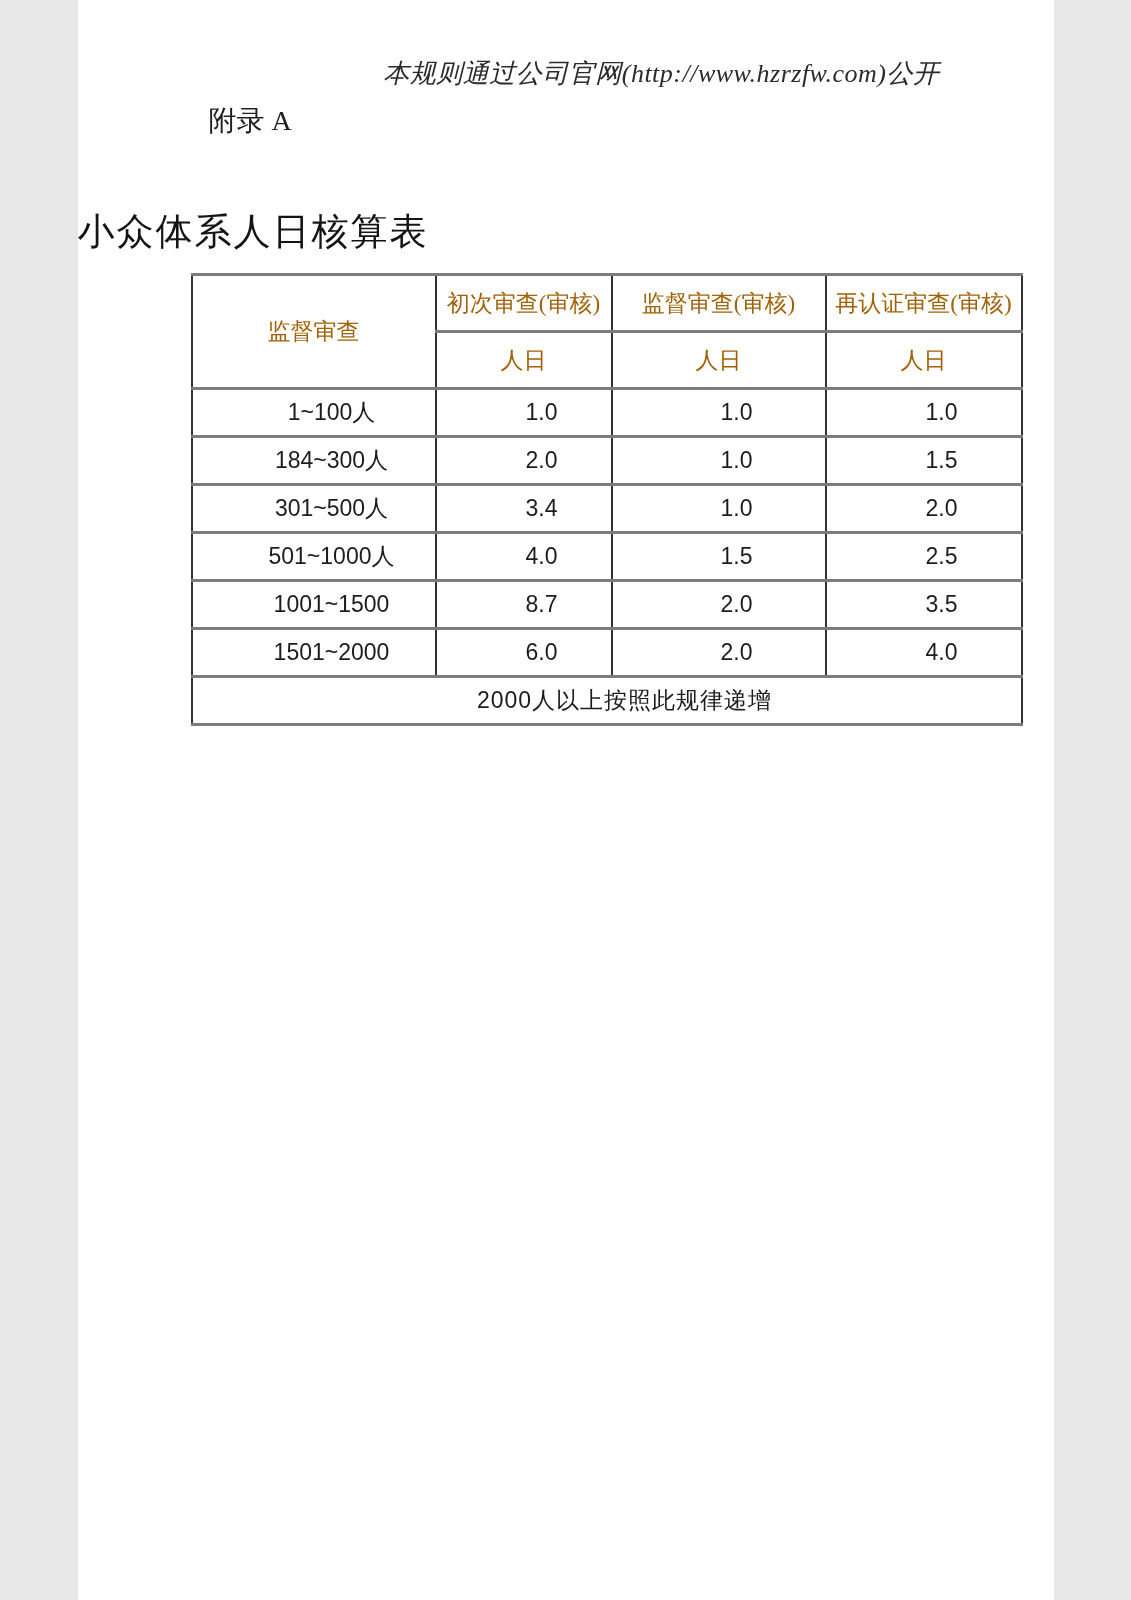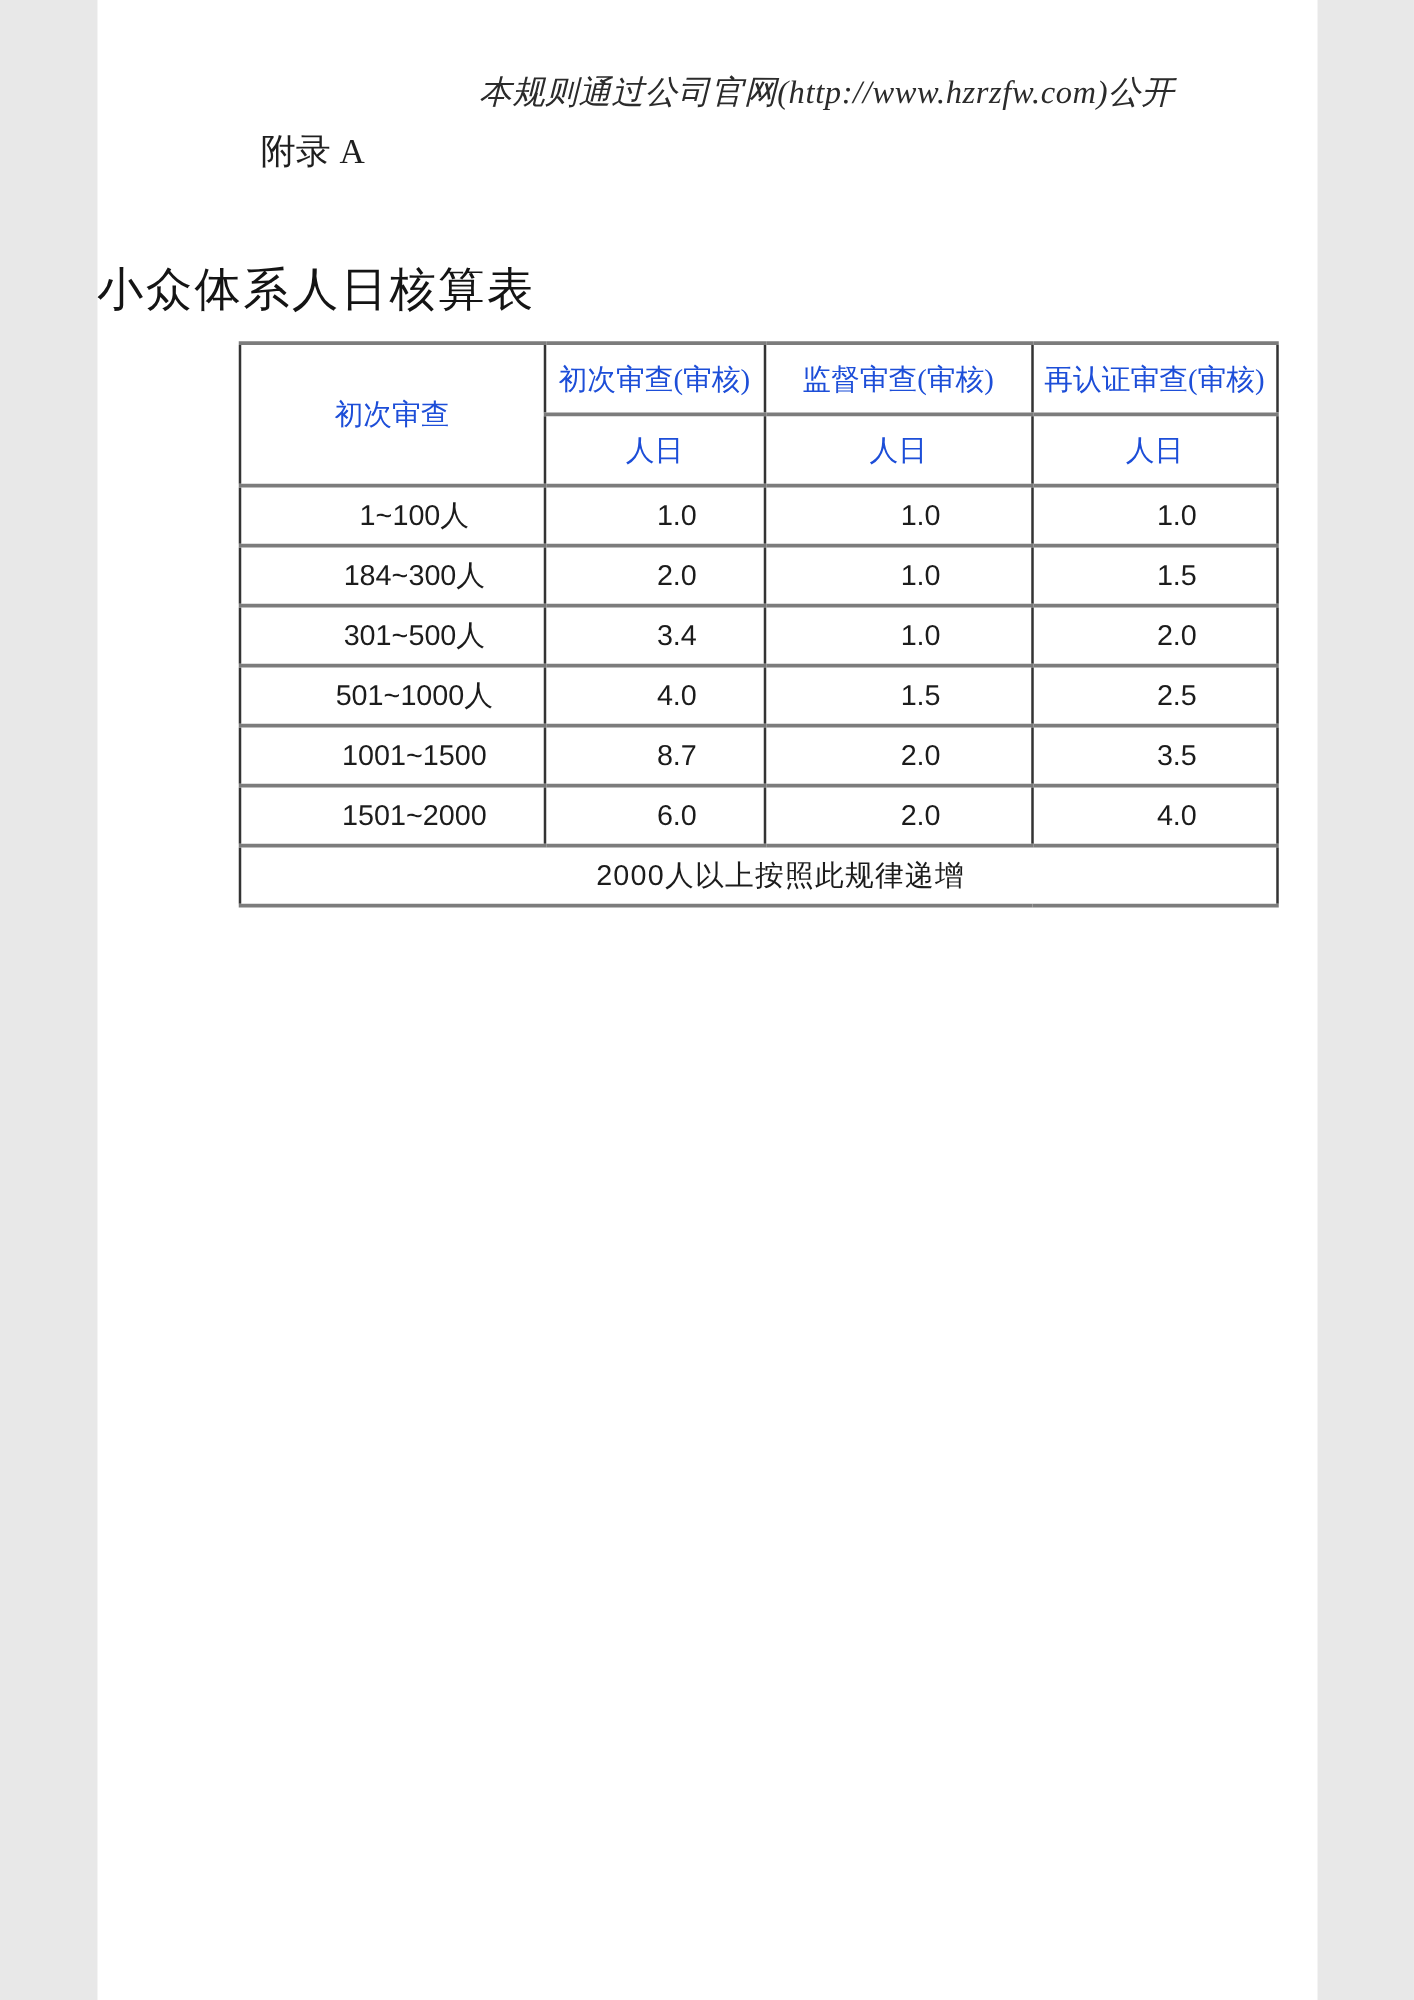--- a/index.html
+++ b/index.html
@@ -64,21 +64,21 @@
     font-weight: normal;
     padding: 0;
   }
   .row-header-1 { height: 57px; }
   .row-header-2 { height: 57px; }
   .row-data     { height: 48px; }
   .row-footer   { height: 48px; }
   .calc-table th {
     font-family: "Liberation Serif", "DejaVu Serif", serif;
     font-size: 23px;
-    color: #1d4ed8;
+    color: #a16207;
   }
   .calc-table td {
     font-family: "Liberation Sans", "DejaVu Sans", sans-serif;
     font-size: 23px;
     color: #1c1c1c;
     padding-left: 36px;
   }
   .calc-table td.footer-cell {
     font-size: 23px;
     letter-spacing: 1px;
@@ -99,21 +99,21 @@
   <table class="calc-table">
     <colgroup>
       <col style="width:244px">
       <col style="width:176px">
       <col style="width:214px">
       <col style="width:196px">
     </colgroup>
 
     <tbody>
         <tr class="row-header-1">
-      <th rowspan="2">初次审查</th>
+      <th rowspan="2">监督审查</th>
       <th>初次审查(审核)</th>
       <th>监督审查(审核)</th>
       <th>再认证审查(审核)</th>
     </tr>
 
     <tr class="row-header-2">
       <th>人日</th>
       <th>人日</th>
       <th>人日</th>
     </tr>

